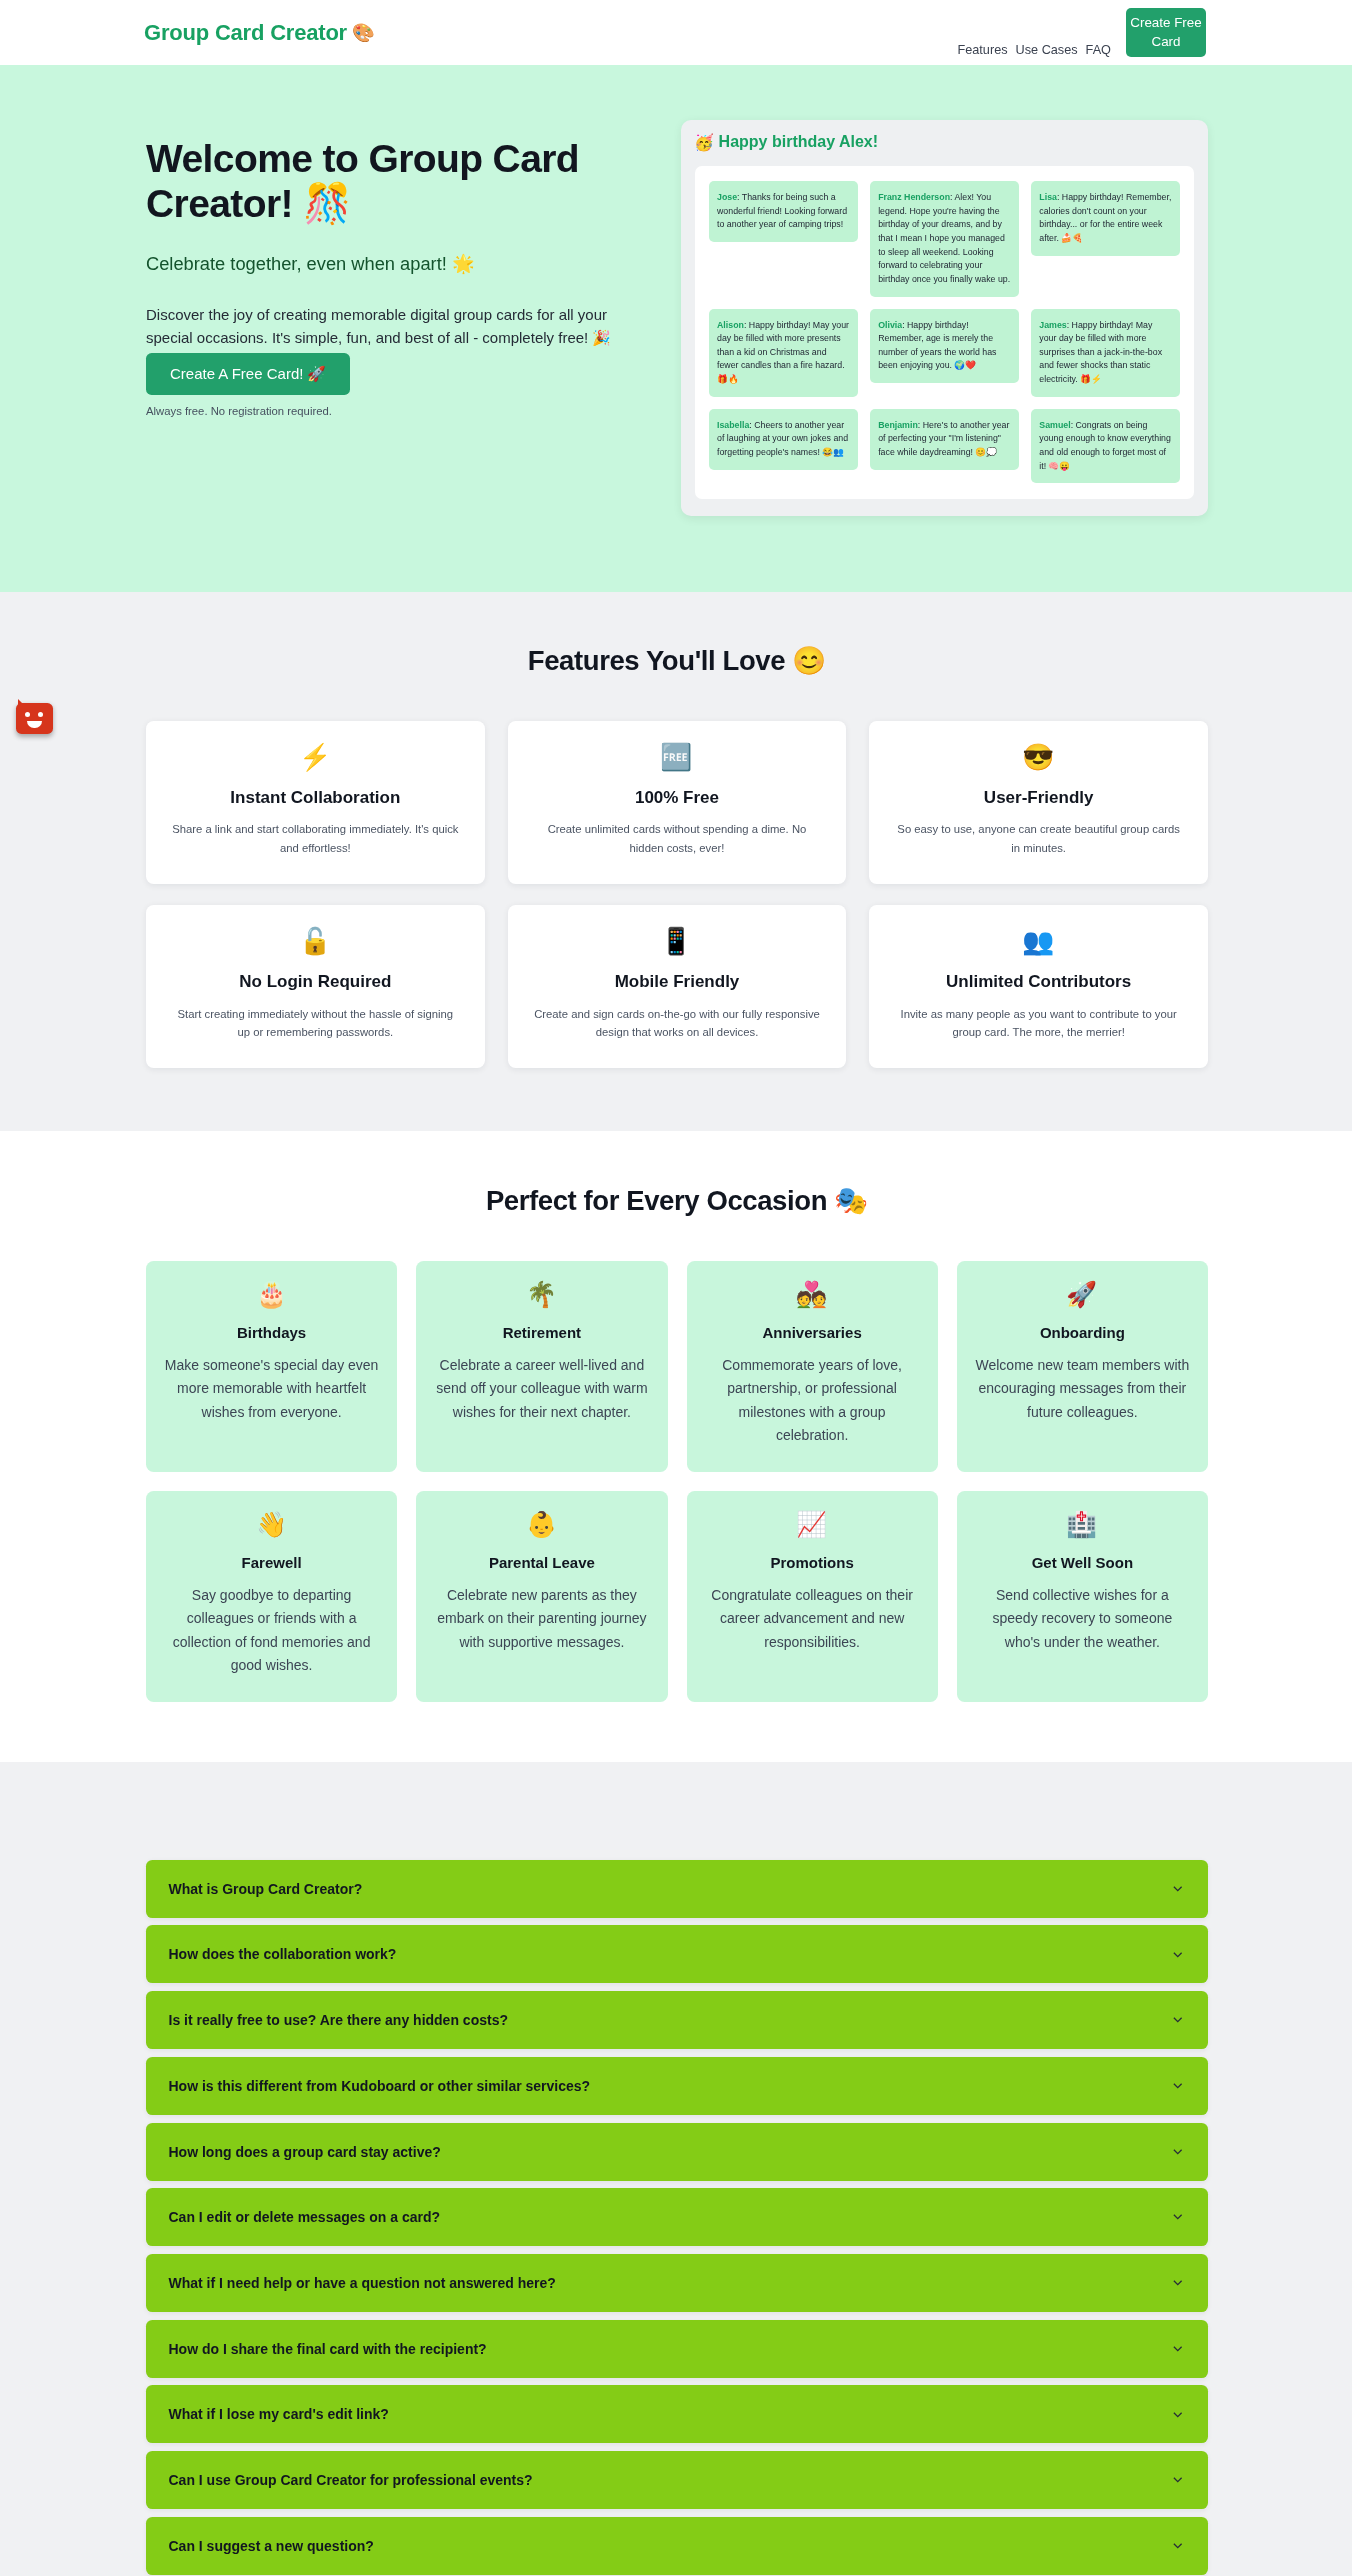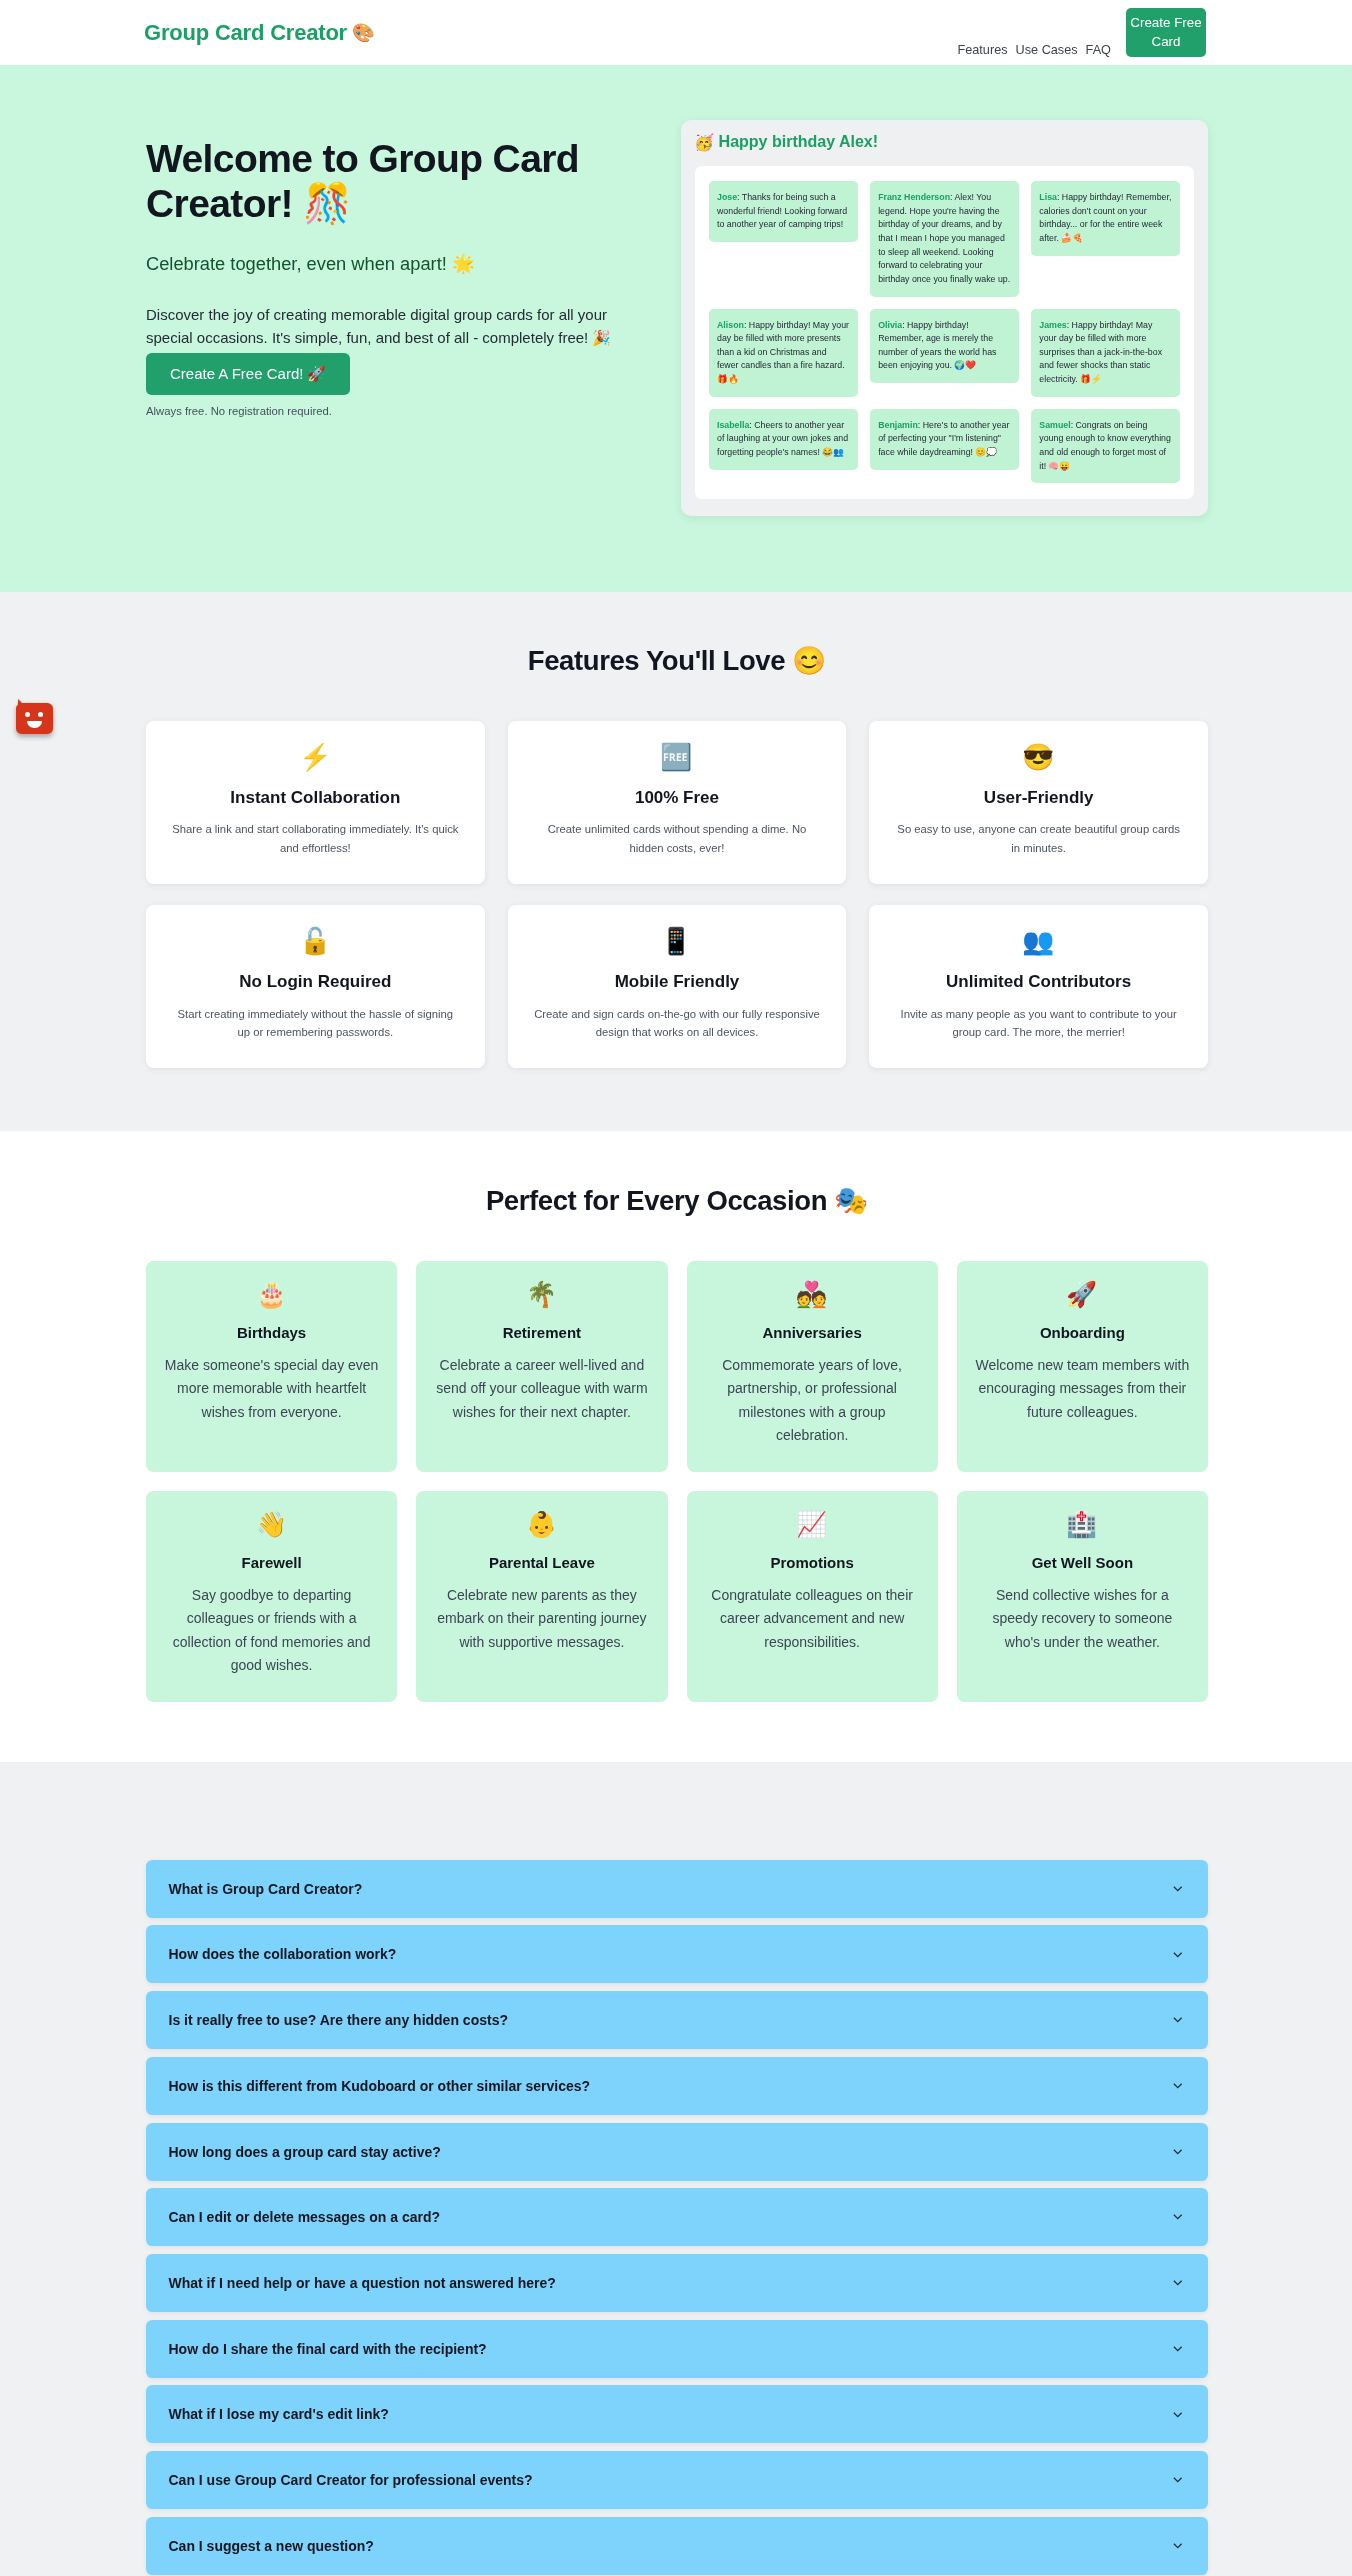--- a/index.html
+++ b/index.html
@@ -211,21 +211,21 @@
     color: #3c4554;
   }
 
   
   .faq {
     background: #F0F1F3;
     padding: 54px 144px 39px 146px;
   }
   .faq-list { margin-top: 44px; }
   .faq-item {
-    background: #7dd3fc;
+    background: #84cc16;
     border-radius: 6.3px;
     height: 58px;
     margin-bottom: 7.7px;
     display: flex;
     align-items: center;
     justify-content: space-between;
     padding: 0 23px 0 22.5px;
     box-shadow: 0 1.4px 5px rgba(20,25,40,0.06);
     cursor: pointer;
   }

